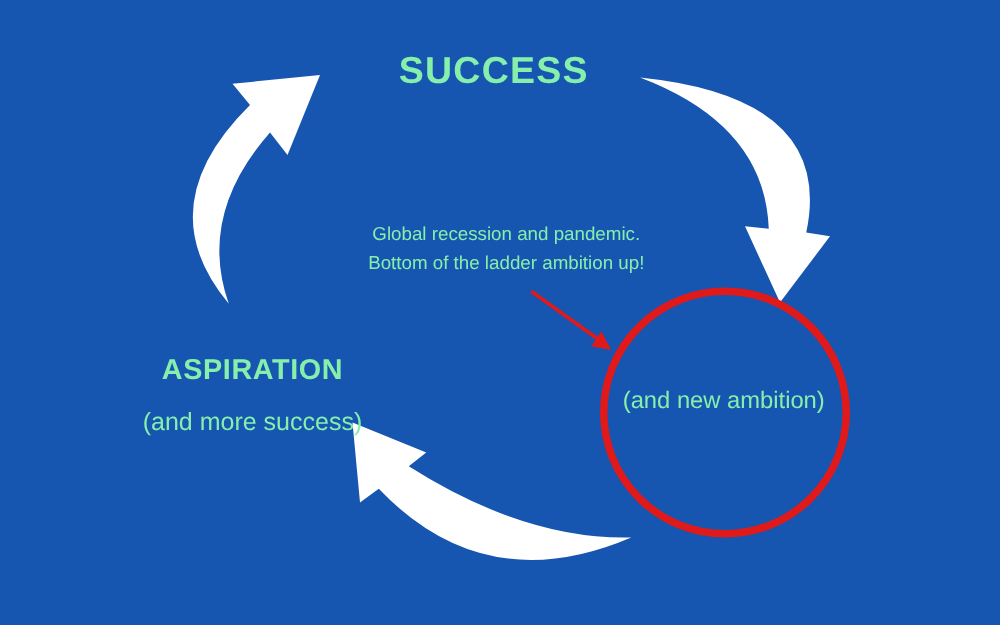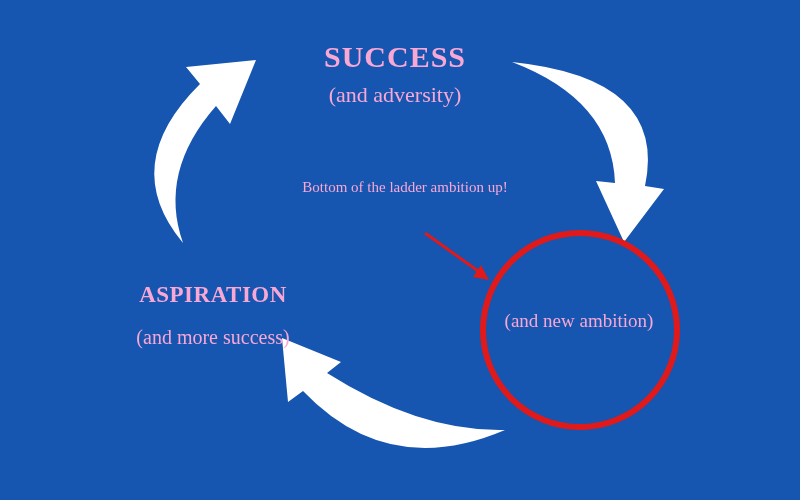--- a/index.html
+++ b/index.html
@@ -2,37 +2,37 @@
 <html><head>
 <meta charset="utf-8">
 <style>
   html, body { margin: 0; padding: 0; }
   .canvas {
     position: relative;
     width: 800px;
     height: 500px;
     background: #1655b0;
     overflow: hidden;
-    font-family: Liberation Serif, serif;
-    color: #f9a8d4;
+    font-family: Liberation Sans, sans-serif;
+    color: #86efac;
   }
   svg.layer {
     position: absolute;
     left: 0; top: 0;
     width: 800px; height: 500px;
   }
   .node { position: absolute; text-align: center; transform: translateX(-50%); white-space: nowrap; }
   .node-title { font-weight: 700; letter-spacing: 0.5px; }
   .node-subtitle { font-weight: 400; margin-top: 18px; }
 
   .node-top { left: 395px; top: 40px; }
   .node-top .node-title { font-size: 30px; letter-spacing: 1px; }
   .node-top .node-subtitle { font-size: 22px; margin-top: 8px; }
 
-  .node-left { left: 213px; top: 282px; }
+  .node-left { left: 202px; top: 282px; }
   .node-left .node-title { font-size: 23px; }
   .node-left .node-subtitle { font-size: 20px; }
 
   .node-right { left: 579px; top: 292px; }
   .node-right .node-title { font-size: 21px; }
   .node-right .node-subtitle { font-size: 19px; text-align: right; }
 
   .annotation {
     position: absolute;
     left: 405px; top: 176px;
@@ -59,29 +59,29 @@
     <circle cx="580" cy="330" r="97" fill="none" stroke="#e01a1a" stroke-width="6"></circle>
 
     <g>
       <line x1="425" y1="233" x2="478" y2="271" stroke="#e01a1a" stroke-width="3"></line>
       <polygon points="489,280 473,277 481,265" fill="#e01a1a"></polygon>
     </g>
   </svg>
 
   <div class="node node-top">
     <div class="node-title">SUCCESS</div>
-    <div class="node-subtitle">(and adversity)</div>
   </div>
 
   <div class="node node-left">
     <div class="node-title">ASPIRATION</div>
     <div class="node-subtitle">(and more success)</div>
   </div>
 
   <div class="node node-right">
     <div class="node-subtitle">(and new ambition)</div>
   </div>
 
   <div class="annotation">
+    <div>Global recession and pandemic.</div>
     <div>Bottom of the ladder ambition up!</div>
   </div>
 
 </div>
 
 </body></html>

